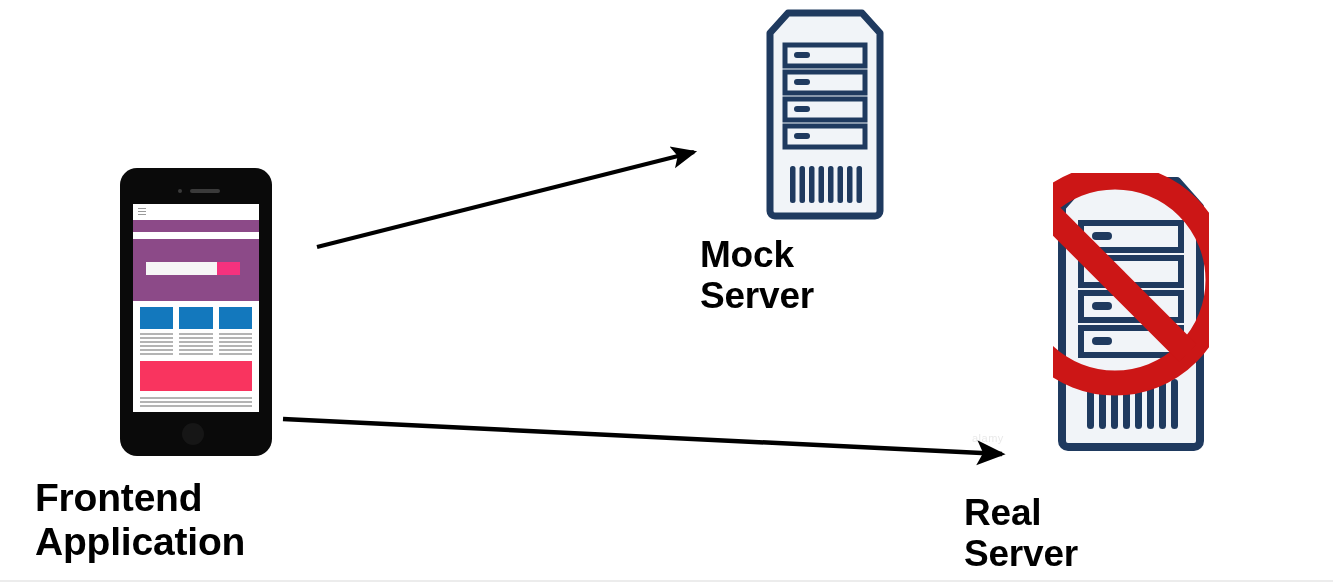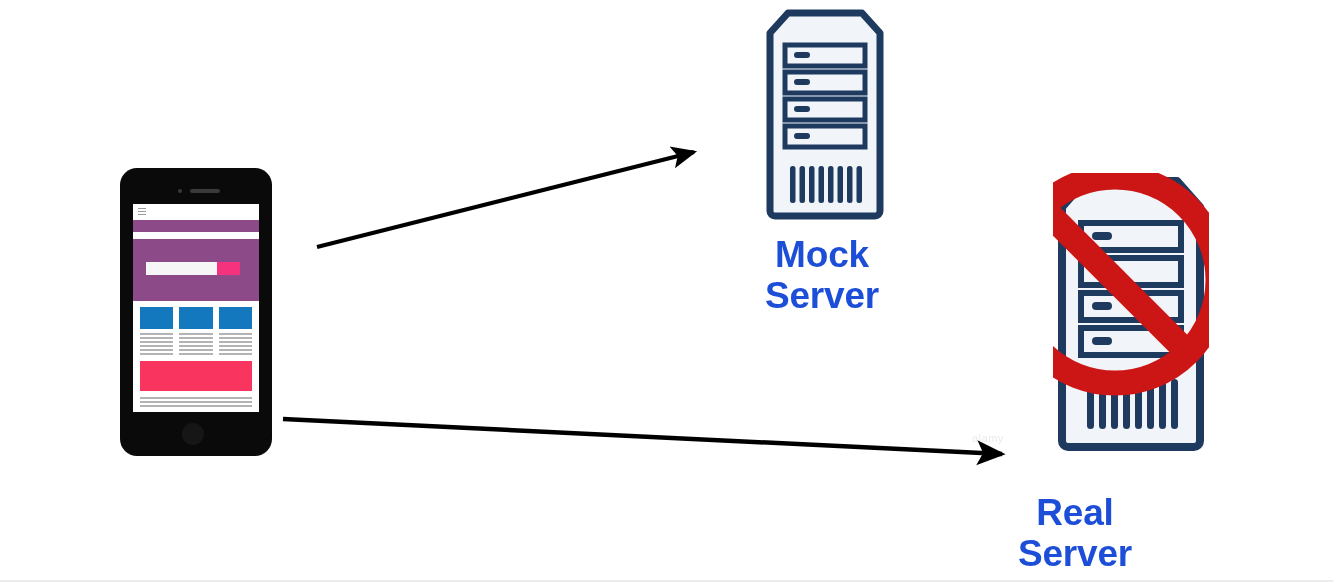--- a/index.html
+++ b/index.html
@@ -23,22 +23,21 @@
     left: 0;
     bottom: 0;
     width: 100%;
     height: 2px;
     background: #ececec;
   }
 
   
   .node-label {
     position: absolute;
-    text-align: center;
-    color: #1d4ed8;
+    color: #000000;
     font-weight: bold;
     line-height: 1.12;
     letter-spacing: -0.2px;
     white-space: pre-line;
     font-family: "Liberation Sans", sans-serif;
   }
   #frontend-label {
     left: 35px;
     top: 476px;
     width: 320px;
@@ -274,20 +273,22 @@
         <div class="s-card">
           <div class="s-card-img"></div>
           <div class="s-card-lines"></div>
         </div>
       </div>
       <div class="s-banner"></div>
       <div class="s-footer-lines"></div>
     </div>
   </div>
 
+  <div class="node-label" id="frontend-label">Frontend
+Application</div>
 
   <div class="server" id="mock-server">
     <svg viewBox="0 0 124 217" xmlns="http://www.w3.org/2000/svg" aria-hidden="true">
       <g>
         <path d="M25 7 H99 L117 27 V205 A5 5 0 0 1 112 210 H12 A5 5 0 0 1 7 205 V27 Z" fill="#f1f4f8" stroke="#1f3a5f" stroke-width="7" stroke-linejoin="round"></path>
         <rect x="22" y="39" width="80" height="21" fill="#f1f4f8" stroke="#1f3a5f" stroke-width="5"></rect>
         <rect x="31" y="46" width="16" height="6" rx="3" fill="#1f3a5f"></rect>
         <rect x="22" y="66" width="80" height="21" fill="#f1f4f8" stroke="#1f3a5f" stroke-width="5"></rect>
         <rect x="31" y="73" width="16" height="6" rx="3" fill="#1f3a5f"></rect>
         <rect x="22" y="93" width="80" height="21" fill="#f1f4f8" stroke="#1f3a5f" stroke-width="5"></rect>

